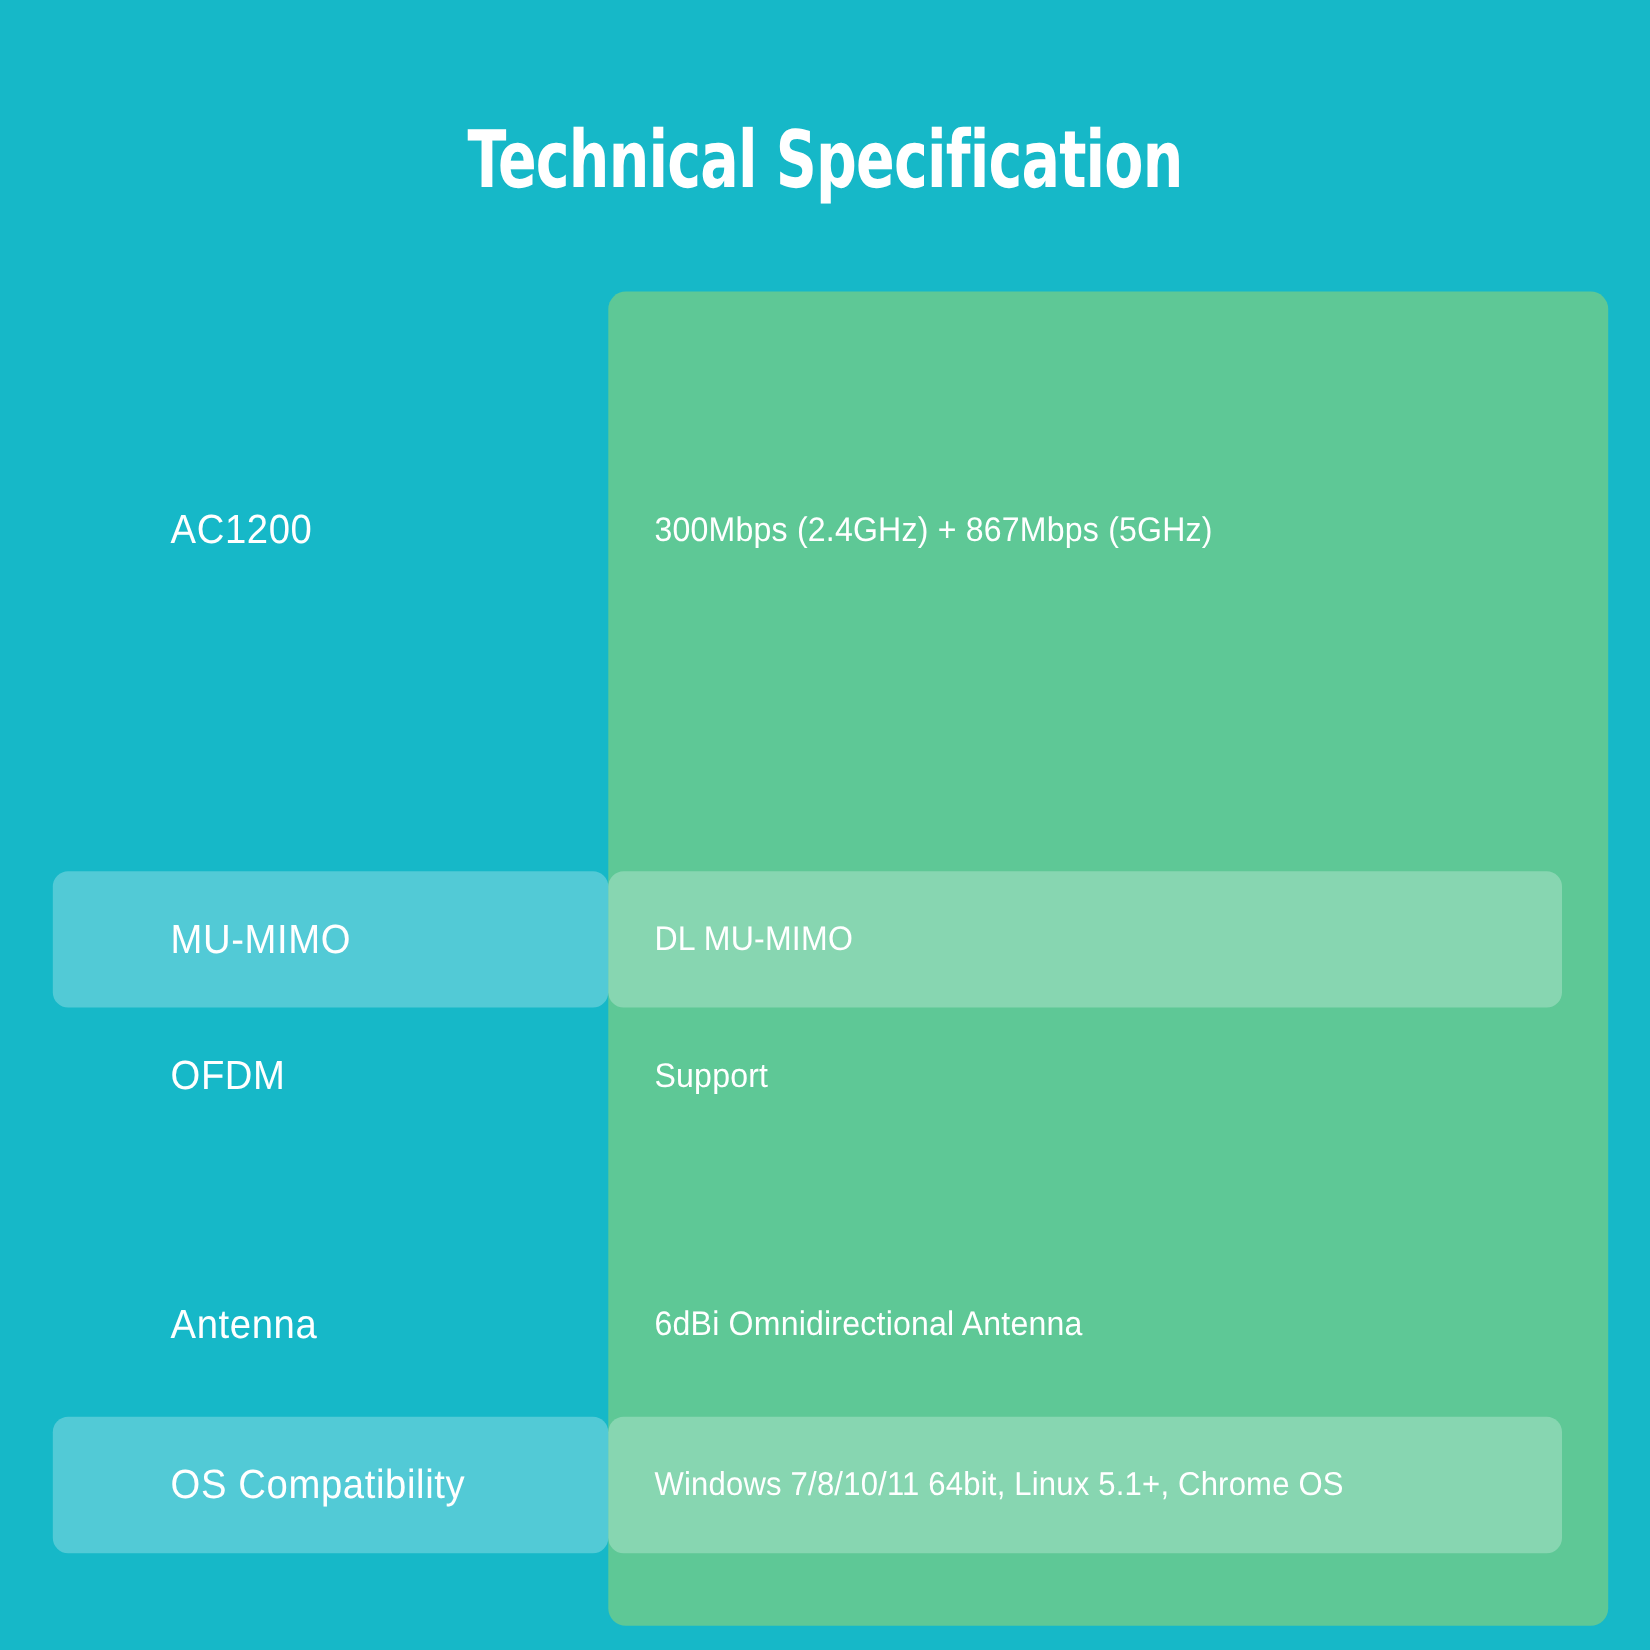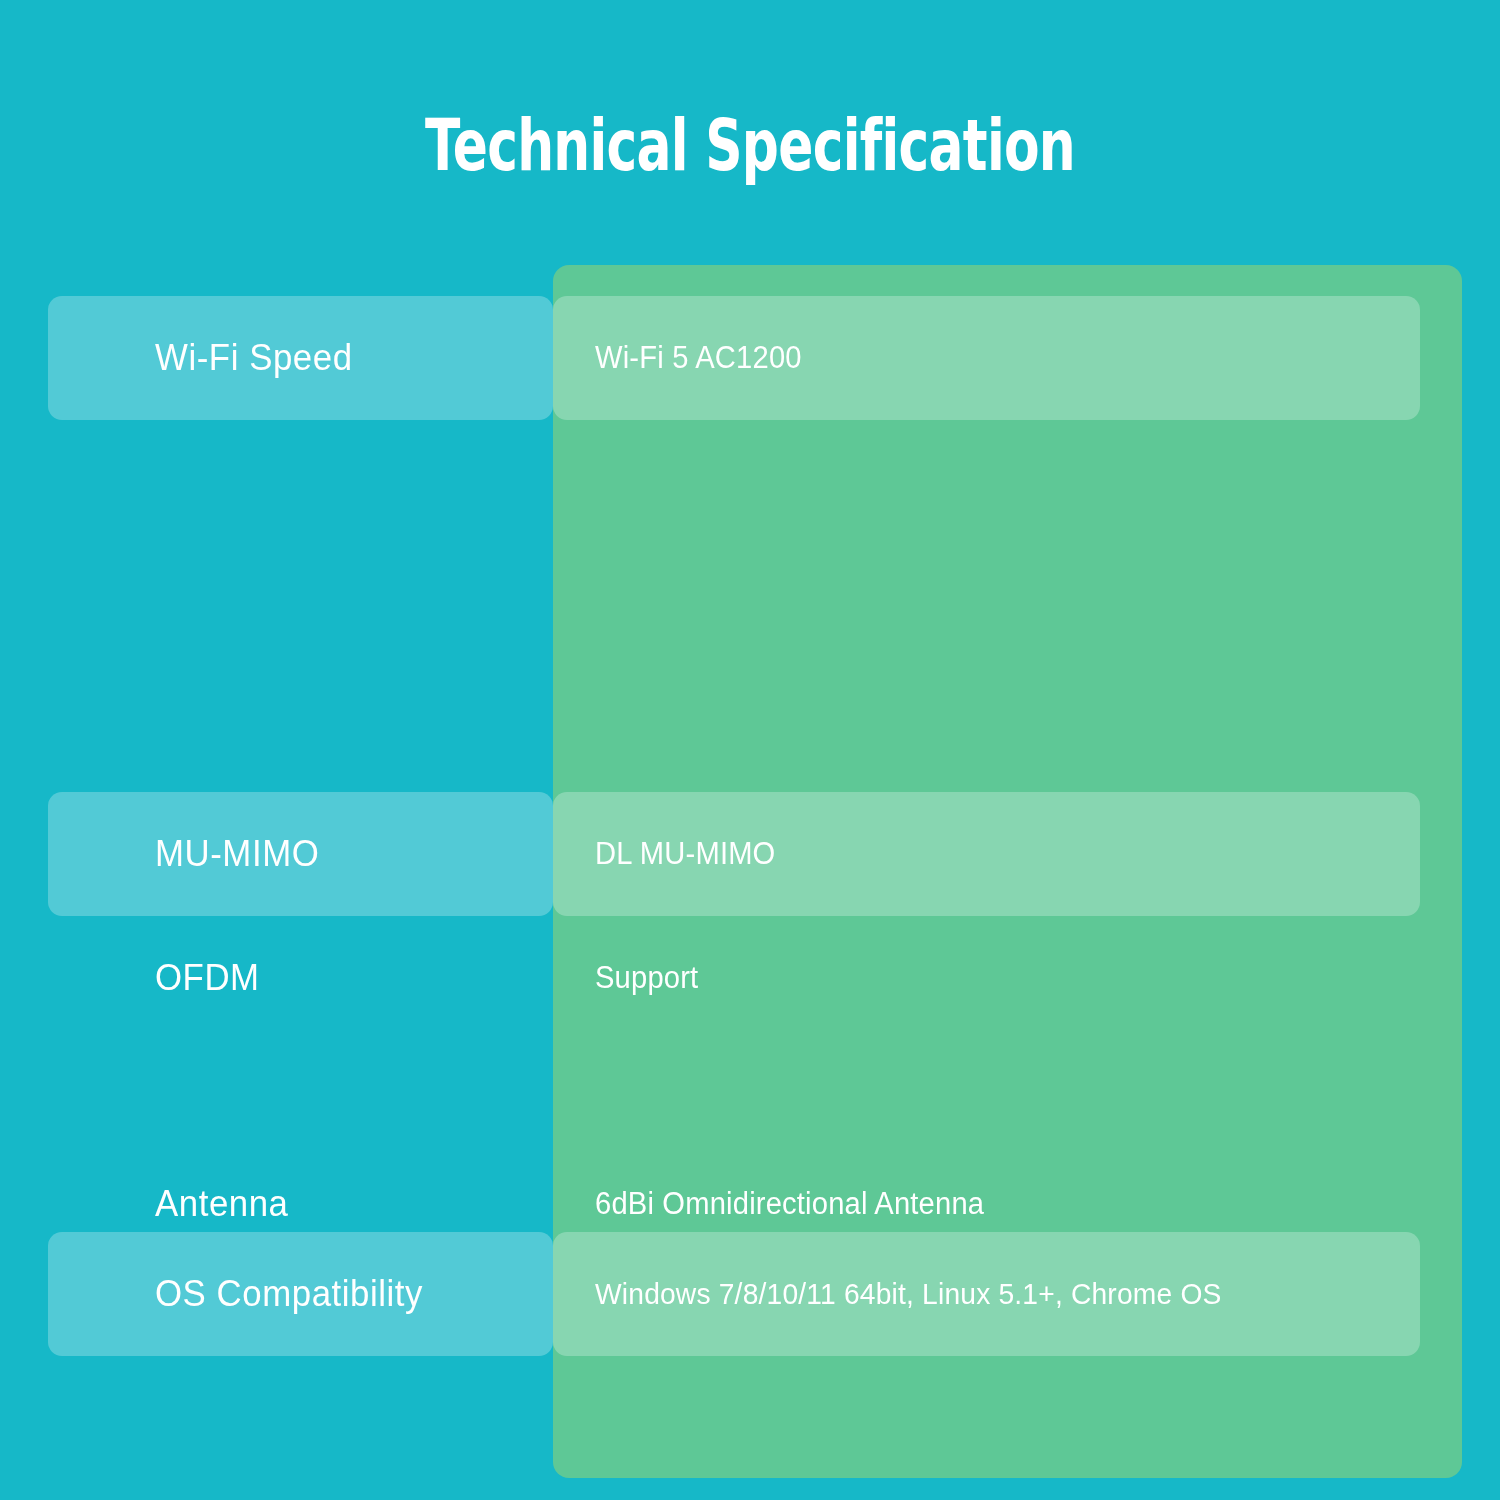--- a/index.html
+++ b/index.html
@@ -116,27 +116,25 @@
 <body>
 
 <div id="sheet">
 
   <div id="title">Technical Specification</div>
 
   <div id="value-panel"></div>
 
   <div id="spec-table">
 
-    <div class="spec-row alt" style="top:296px">
-      <div class="hl-label"></div>
-      <div class="hl-value"></div>
-      <div class="spec-label">Wi-Fi Speed</div>
-      <div class="spec-value">Wi-Fi 5 AC1200</div>
+
+    <div class="spec-row" style="top:420px">
+      <div class="spec-label">AC1200</div>
+      <div class="spec-value">300Mbps (2.4GHz) + 867Mbps (5GHz)</div>
     </div>
-
 
 
 
     <div class="spec-row" style="top:916px">
       <div class="spec-label">OFDM</div>
       <div class="spec-value">Support</div>
     </div>
 
     <div class="spec-row alt" style="top:792px">
       <div class="hl-label"></div>
@@ -144,21 +142,21 @@
       <div class="spec-label">MU-MIMO</div>
       <div class="spec-value">DL MU-MIMO</div>
     </div>
 
 
     <div class="spec-row" style="top:1142px">
       <div class="spec-label">Antenna</div>
       <div class="spec-value">6dBi Omnidirectional Antenna</div>
     </div>
 
-    <div class="spec-row alt" style="top:1232px">
+    <div class="spec-row alt" style="top:1288px">
       <div class="hl-label"></div>
       <div class="hl-value"></div>
       <div class="spec-label">OS Compatibility</div>
       <div class="spec-value long">Windows 7/8/10/11 64bit, Linux 5.1+, Chrome OS</div>
     </div>
 
   </div>
 </div>
 
 </body></html>

